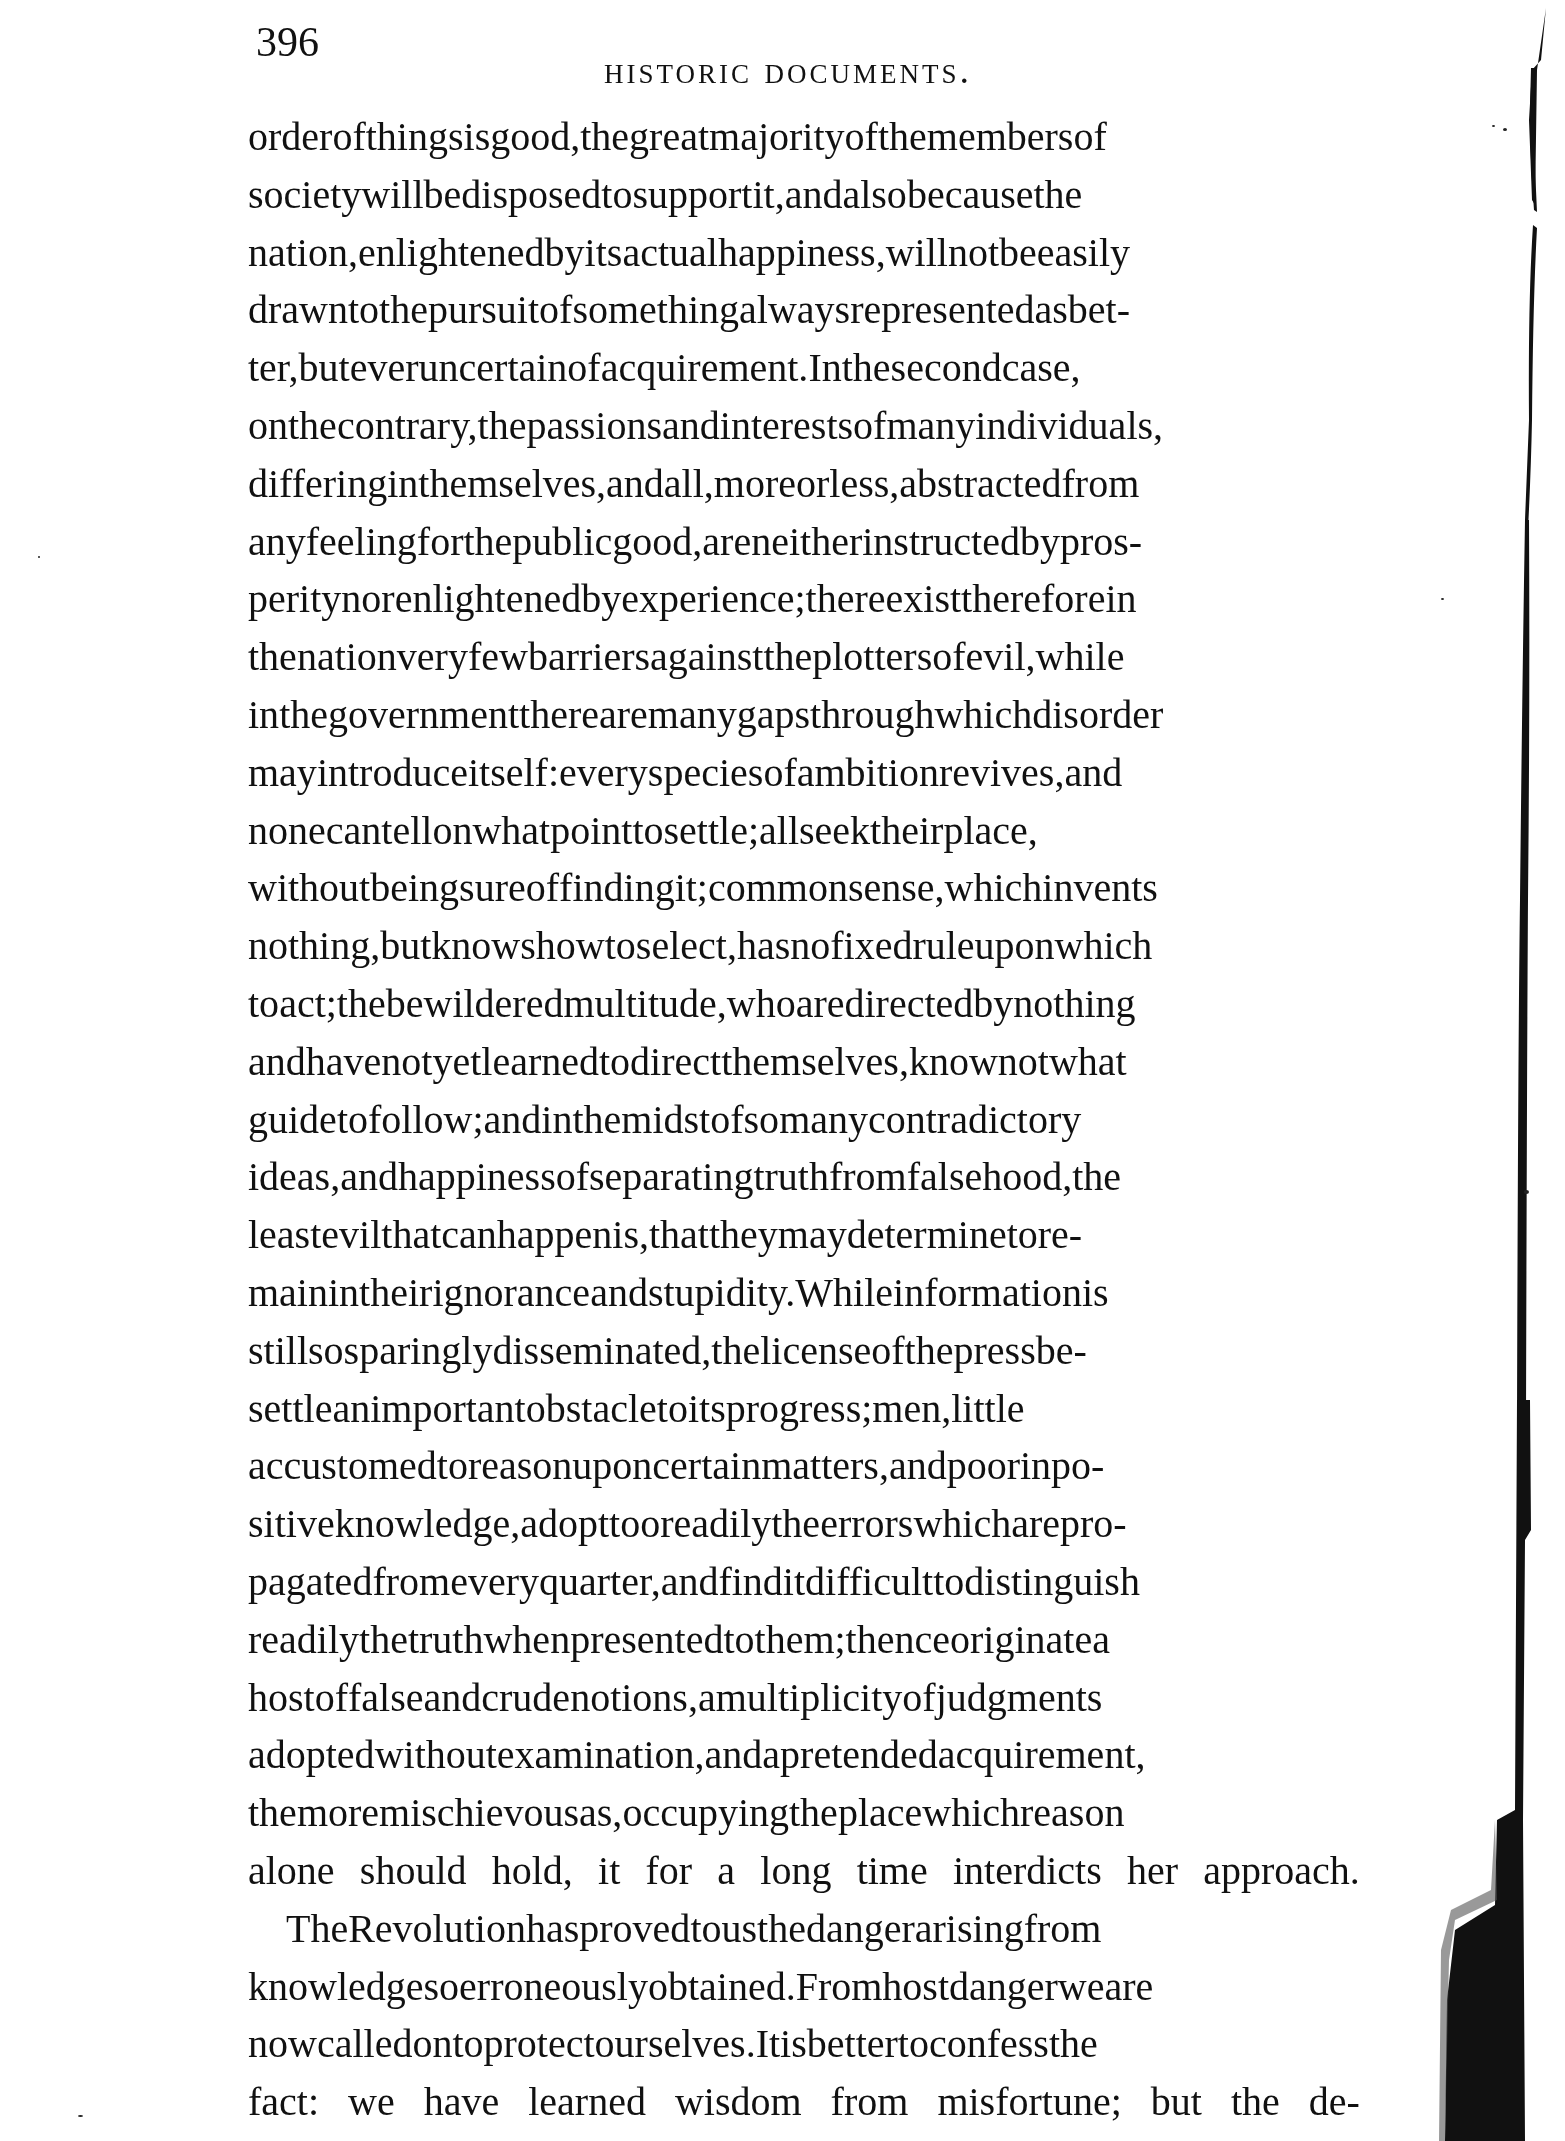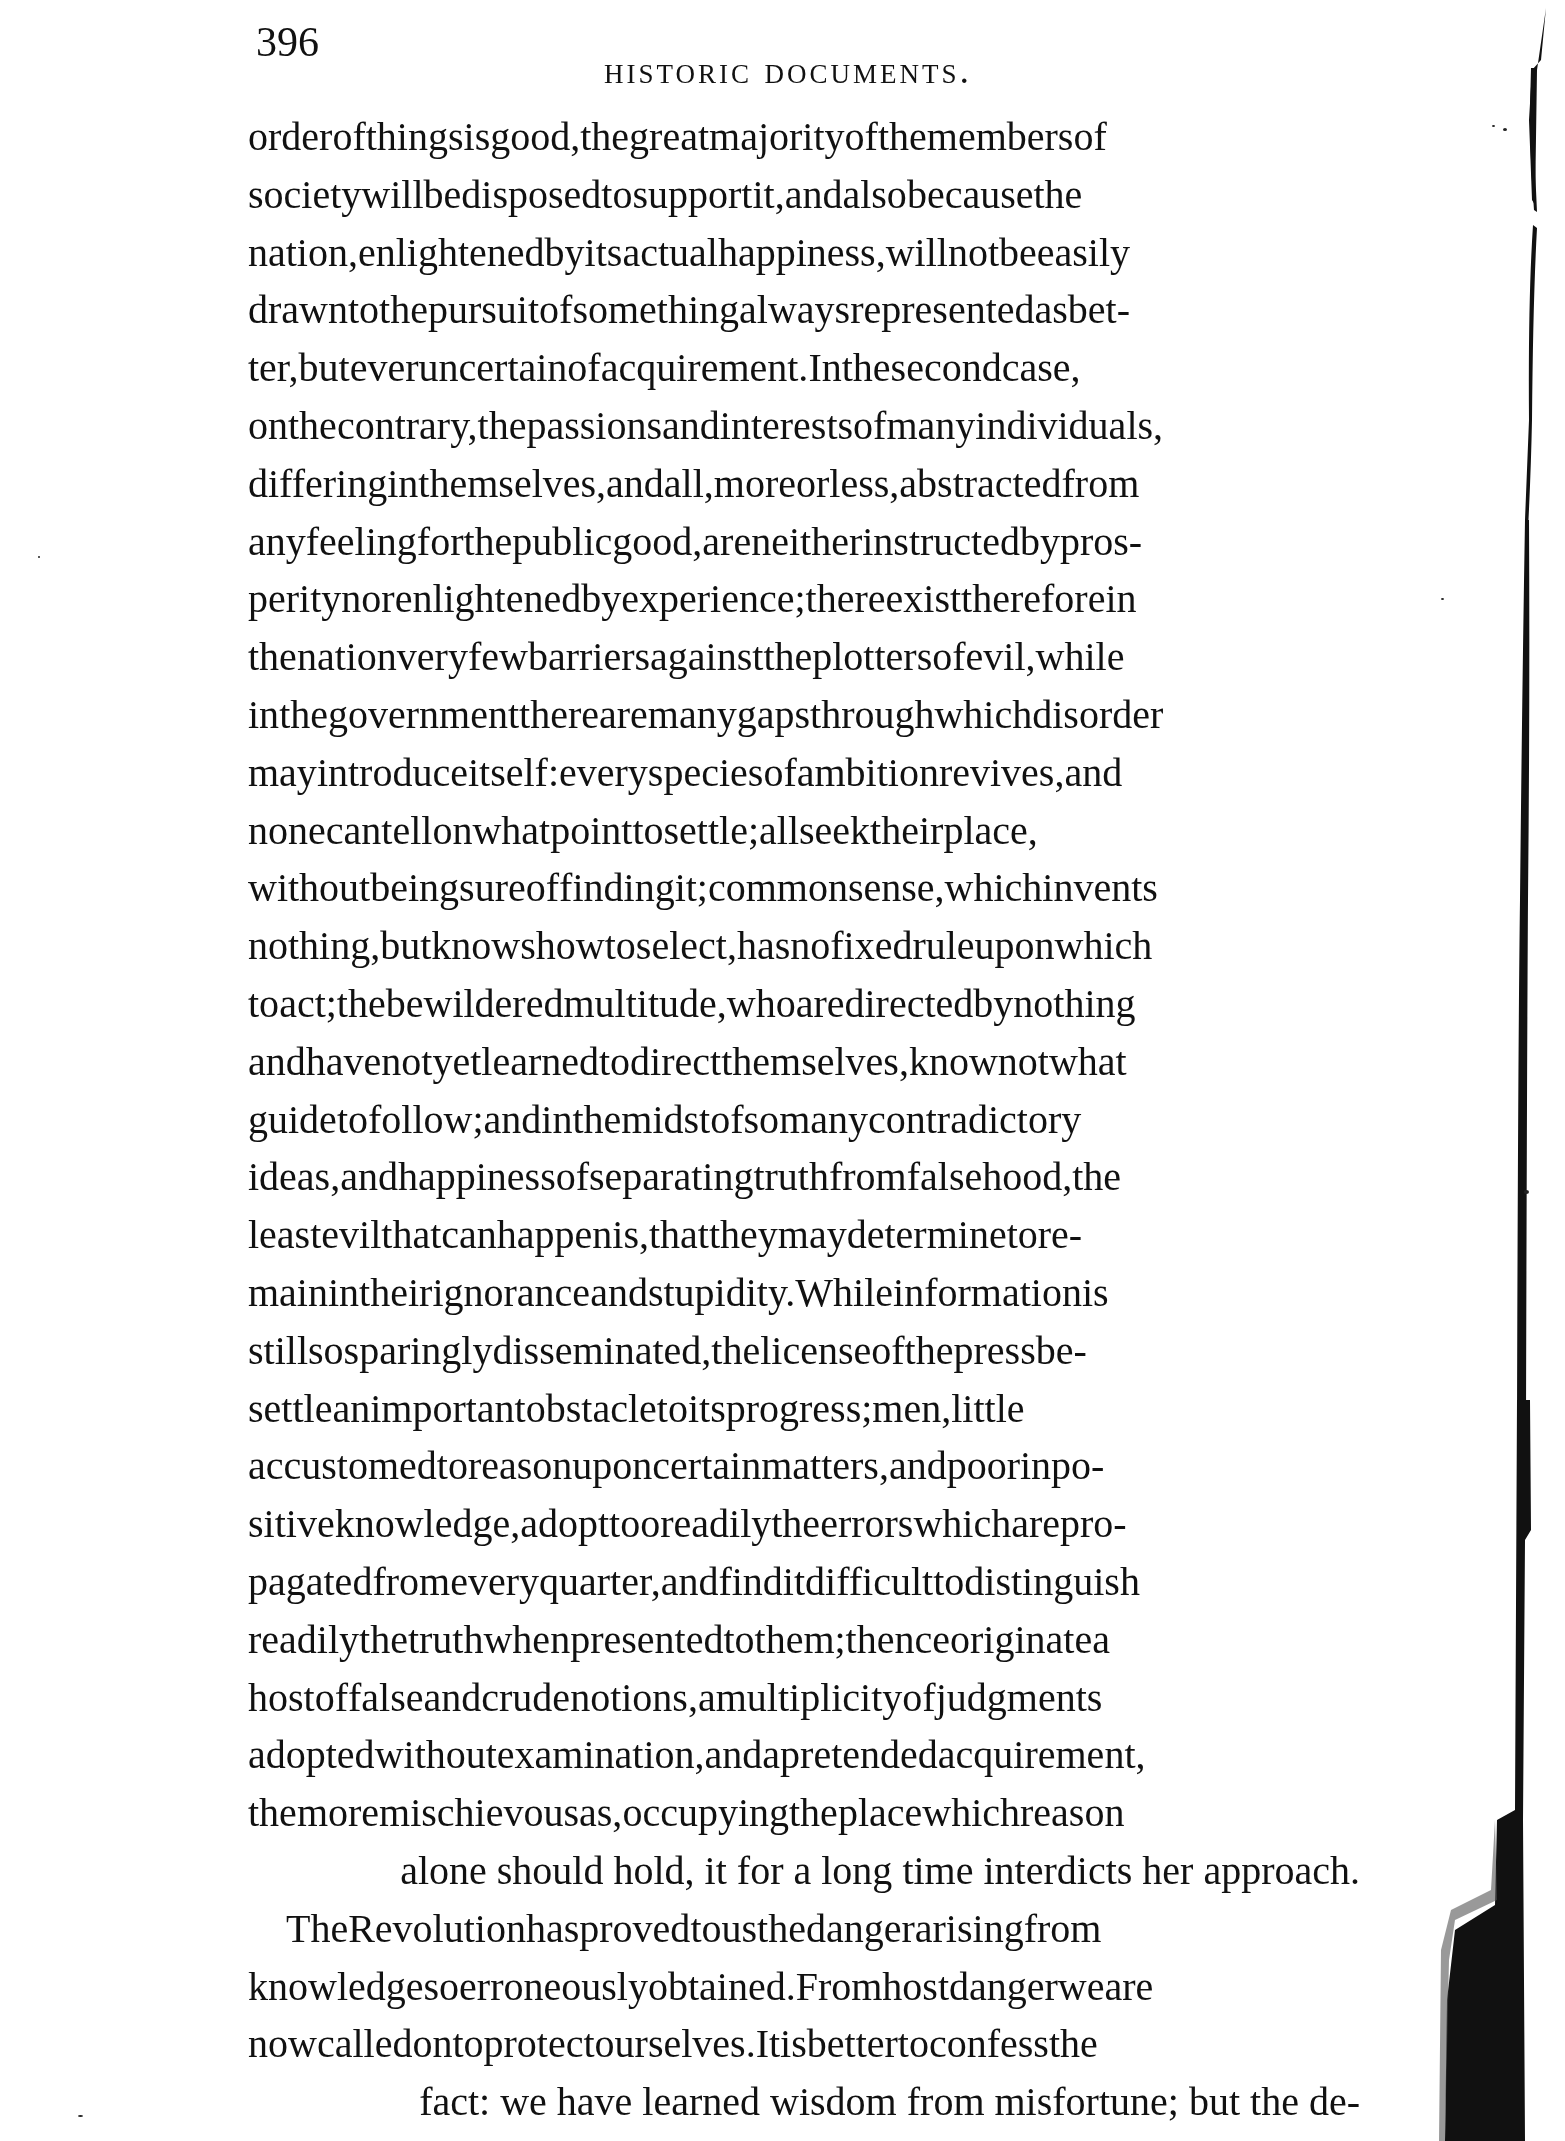--- a/index.html
+++ b/index.html
@@ -53,21 +53,21 @@
       text-align-last: left;
     }
     .line.indent {
       padding-left: 38px;
     }
     .line.jl {
       
       display: flex;
     }
     .line.jl.last {
-      justify-content: flex-end;
+      justify-content: space-between;
       gap: 10px;
     }
     .line.jl span.w {
       display: inline-block;
     }
     
     .binding {
       position: absolute;
       top: 0;
       right: 0;

